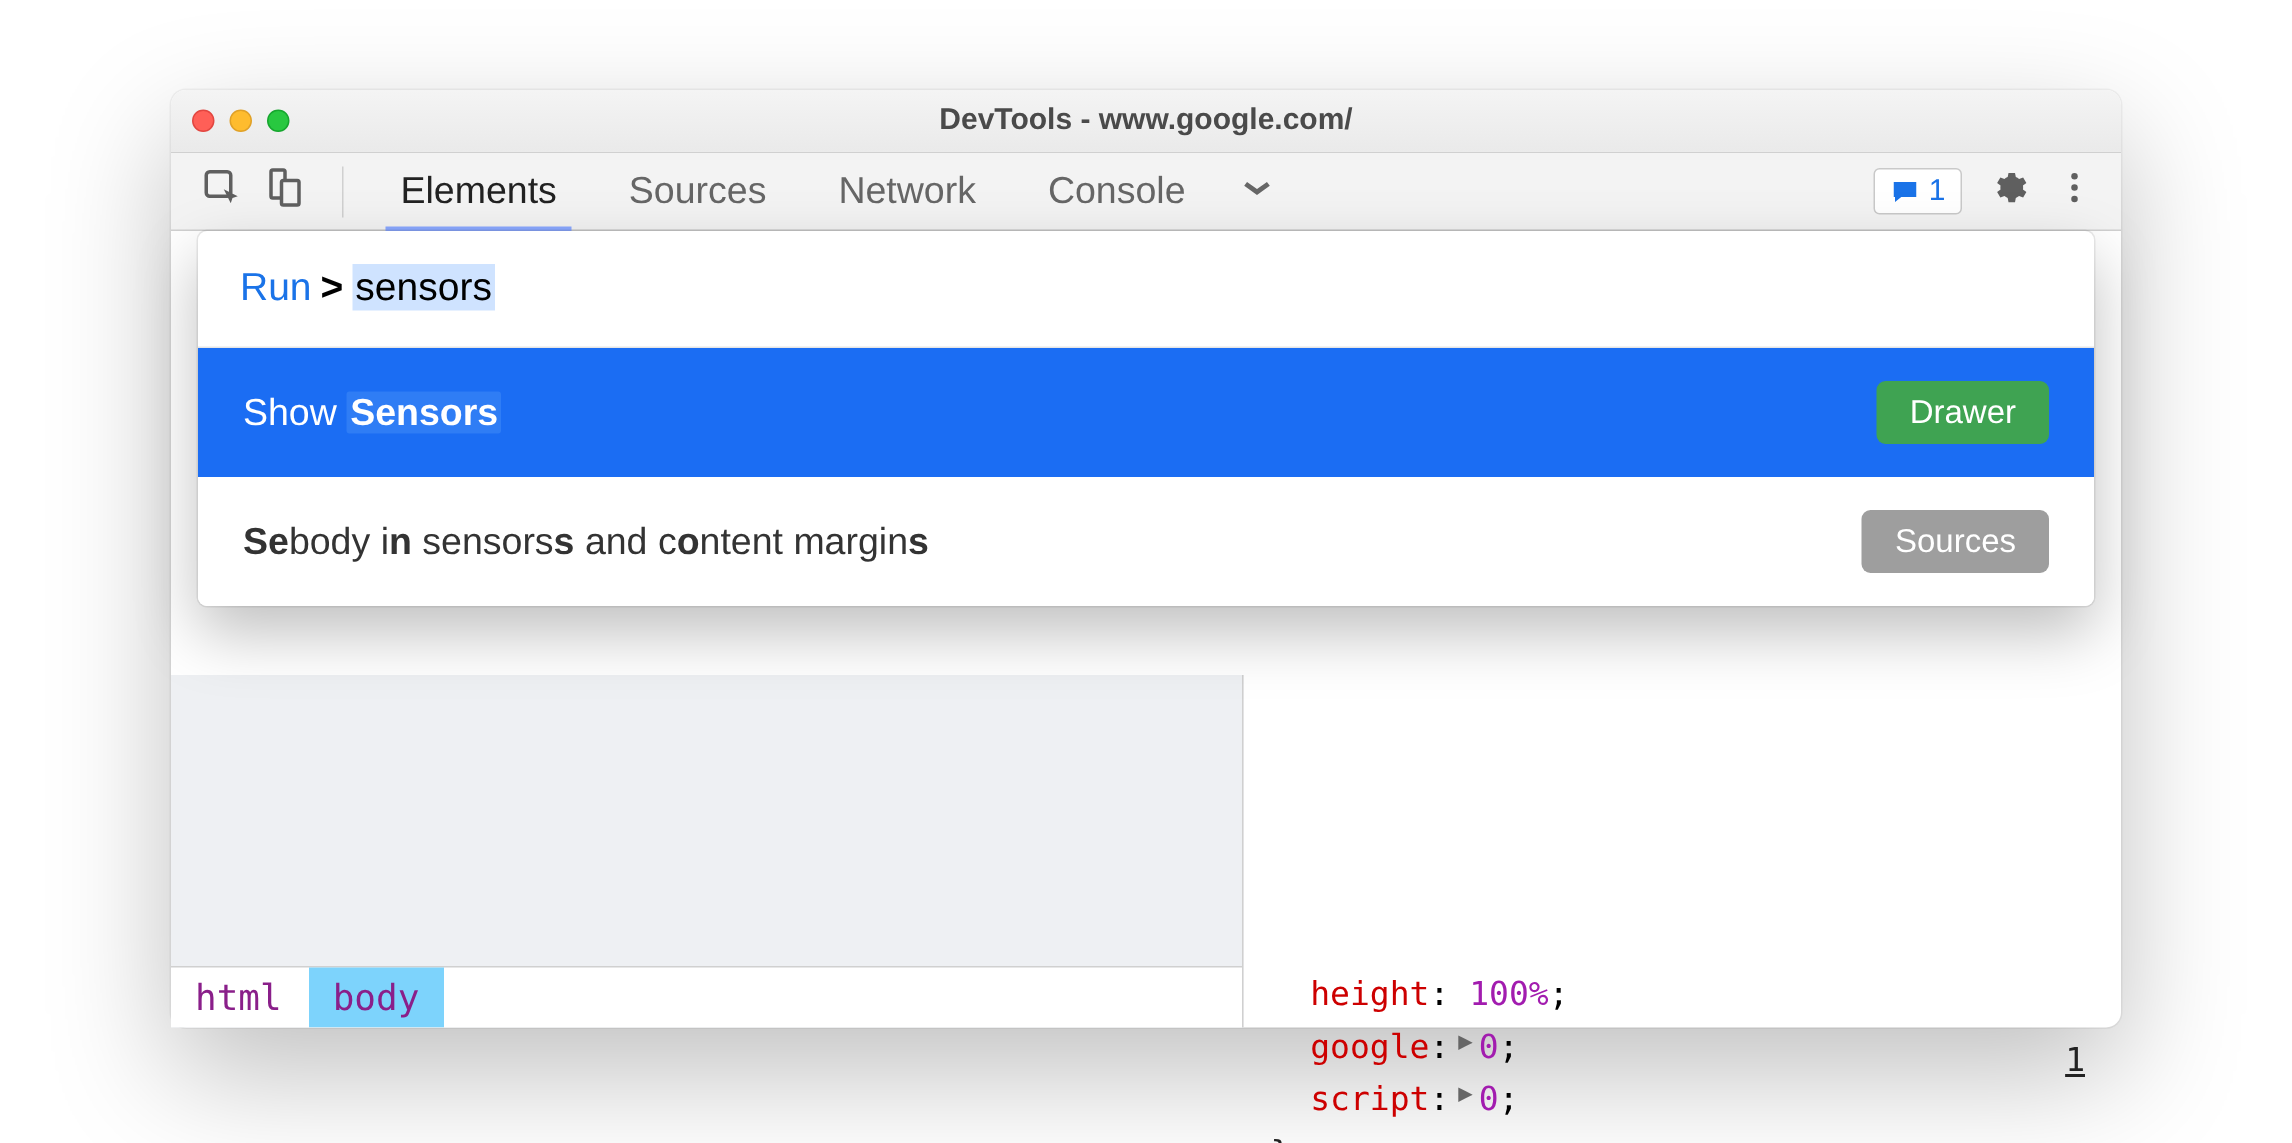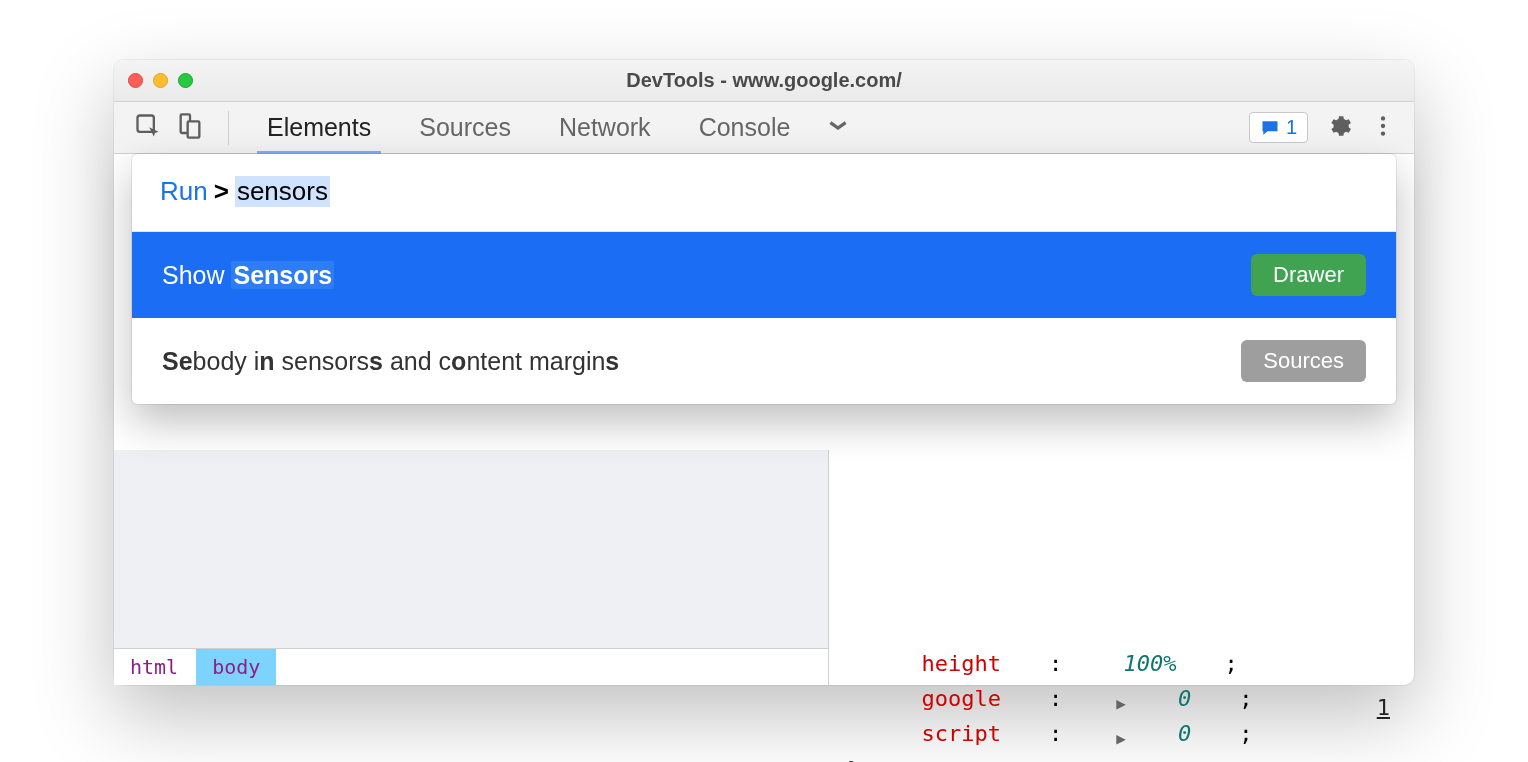--- a/index.html
+++ b/index.html
@@ -141,33 +141,33 @@
     position:absolute; left:-6px; top:198px;
     background:#fff; border:1px solid #bbb; border-radius:3px;
     padding:0 6px 4px 6px; font-size:18px; line-height:10px; color:#555;
   }
   .breadcrumb {
     position:absolute; left:0; bottom:0;
     display:flex; gap:2px; background:#fff;
     border-top:1px solid #d0d0d0; width:100%;
   }
   .breadcrumb span {
-    padding:6px 16px; font-size:20px; color:#8a1f8a;
+    padding:6px 16px; font-size:24px; color:#8a1f8a;
   }
   .breadcrumb span.sel2 { background:#7dd3fc; }
 
   .styles-panel {
     flex:1; padding:8px 18px 10px 18px;
     font-family: Menlo, Monaco, Consolas, monospace;
     font-size:22px; line-height:1.6;
     position:relative;
   }
-  .styles-row { display:flex; align-items:flex-end;gap:48px; }
+  .styles-row { display:flex; align-items:flex-start; }
   .prop { color:#cd0000; }
-  .val-plain { color:#0f766e;font-style:italic; }
+  .val-plain { color:#a21caf; }
   .tri { display:inline-block; margin:0 4px 0 6px; color:#666; font-size:16px;}
   .brace { color:#222; }
   .link-underline { position:absolute; right:24px; top: 240px; }
   .link-num { color:#222; text-decoration: underline; font-size:22px; } 
 
   .visible-spacer { height:296px; background:#fff; }
 </style>
 </head>
 <body>
 

